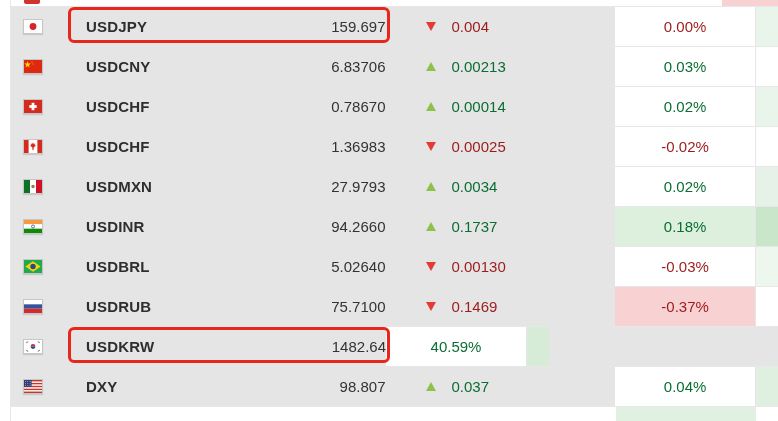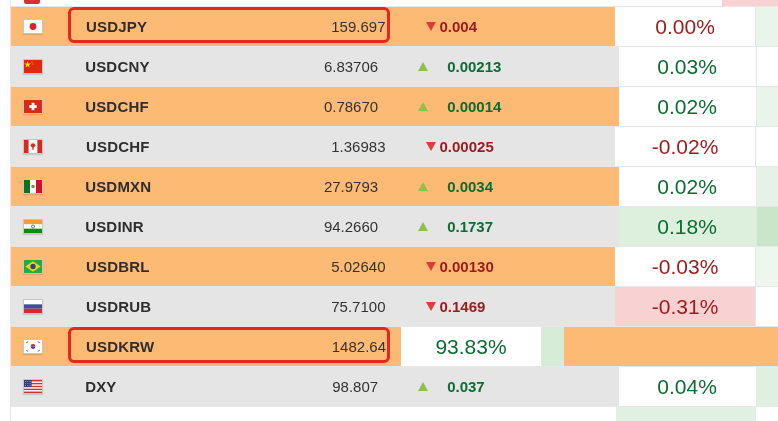--- a/index.html
+++ b/index.html
@@ -4,34 +4,34 @@
 <style>
   html,body{margin:0;padding:0;background:#fff;}
   .app{position:relative;width:778px;height:421px;background:#fff;overflow:hidden;
        font-family:"Liberation Sans","DejaVu Sans",sans-serif;}
   .fx-table{position:absolute;left:10px;top:0;width:768px;border-left:1px solid #e7e7e7;box-sizing:border-box;}
   
   .sliver-top{position:relative;height:6px;border-bottom:1px solid #e7e7e7;background:#fff;}
   .sliver-top .flag-sliver{position:absolute;left:13px;top:0;width:16px;height:4px;background:#d0342c;border-radius:0 0 2px 2px;}
   .sliver-top .pink-sliver{position:absolute;right:0;top:0;width:56px;height:6px;background:#f8d2d2;}
   
-  .row{display:flex;height:39px;border-bottom:1px solid #e7e7e7;align-items:stretch;background:#fdba74;}
+  .row{display:flex;height:39px;border-bottom:1px solid #e7e7e7;align-items:stretch;background:#e5e5e5;}
   .row.stripe{background:#e5e5e5;}
   .c{display:flex;align-items:center;box-sizing:border-box;}
   .c-flag{width:50px;padding-left:12px;}
   .c-name{width:175px;padding-left:25px;font-weight:bold;font-size:15px;color:#2e2e2e;letter-spacing:.2px;}
   .c-price{width:150px;justify-content:flex-end;font-size:15px;color:#333;}
-  .c-change{width:230px;padding-left:40px;font-size:15px;gap:4px;font-weight:bold;}
-  .c-pct{width:140px;justify-content:center;font-size:21px;background:#fff;text-align:center;}
+  .c-change{width:230px;padding-left:40px;font-size:15px;gap:16px;}
+  .c-pct{width:140px;justify-content:center;font-size:15px;background:#fff;text-align:center;}
   .c-strip{width:23px;background:#fff;border-left:1px solid #e6e6e6;}
   
   .sliver-bottom{position:relative;height:14px;background:#fff;}
   .sliver-bottom .green-cell{position:absolute;left:605px;top:0;width:140px;height:14px;background:#e0f1e2;}
   
-  .t-up{color:#0a6e32;margin-left:15px;}
+  .t-up{color:#0a6e32;}
   .t-down{color:#9c1b1c;}
   
   .tri{display:inline-block;width:0;height:0;}
   .tri-up{border-left:5.5px solid transparent;border-right:5.5px solid transparent;border-bottom:9px solid #8bc34a;}
   .tri-down{border-left:5.5px solid transparent;border-right:5.5px solid transparent;border-top:9px solid #e23b35;}
   
   .flag{display:inline-block;width:18px;height:13px;line-height:0;border:1px solid rgba(0,0,0,.22);box-shadow:0 1px 1px rgba(0,0,0,.12);background:#fff;}
   .flag svg{display:block;width:100%;height:100%;}
   
   .anno{position:absolute;left:68px;width:322px;height:36px;border:3px solid #e8271c;border-radius:6px;box-sizing:border-box;background:transparent;pointer-events:none;}
@@ -191,42 +191,42 @@
                 <rect y="8.67" width="18" height="4.33" fill="#d32b2b"></rect>
               </svg>
             </span>
           </div>
           <div class="c c-name">USDRUB</div>
           <div class="c c-price">75.7100</div>
           <div class="c c-change">
             <span class="tri tri-down"></span>
             <span class="t-down">0.1469</span>
           </div>
-          <div class="c c-pct t-down" style="background:#f8d2d2">-0.31%</div>
+          <div class="c c-pct t-down" style="background:#f8d2d2">-0.37%</div>
           <div class="c c-strip"></div>
         </div>
         <div class="row">
           <div class="c c-flag">
             <span class="flag">
               <svg viewBox="0 0 18 13">
                 <rect width="18" height="13" fill="#fff"></rect>
                 <path d="M6.6 6.5a2.4 2.4 0 0 1 4.8 0z" fill="#c7313e"></path>
                 <path d="M11.4 6.5a2.4 2.4 0 0 1 -4.8 0z" fill="#1c4c9c"></path>
                 <g fill="#444">
                   <rect x="2" y="1.9" width="2.4" height="0.7" transform="rotate(-35 3.2 2.25)"></rect>
                   <rect x="13.6" y="1.9" width="2.4" height="0.7" transform="rotate(35 14.8 2.25)"></rect>
                   <rect x="2" y="10.4" width="2.4" height="0.7" transform="rotate(35 3.2 10.75)"></rect>
                   <rect x="13.6" y="10.4" width="2.4" height="0.7" transform="rotate(-35 14.8 10.75)"></rect>
                 </g>
               </svg>
             </span>
           </div>
           <div class="c c-name">USDKRW</div>
           <div class="c c-price">1482.64</div>
-          <div class="c c-pct t-up">93.83%</div>
+          <div class="c c-pct t-up">40.59%</div>
           <div class="c c-strip" style="background:#d6ecd7"></div>
         </div>
         <div class="row stripe">
           <div class="c c-flag">
             <span class="flag">
               <svg viewBox="0 0 18 13">
                 <rect width="18" height="13" fill="#fff"></rect>
                 <g fill="#c0392b">
                   <rect width="18" height="1.44"></rect>
                   <rect y="2.89" width="18" height="1.44"></rect>

